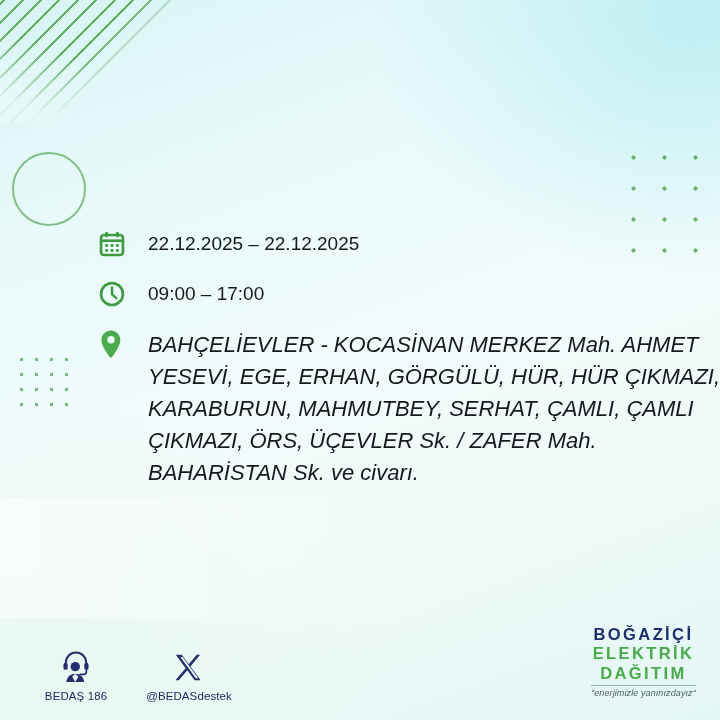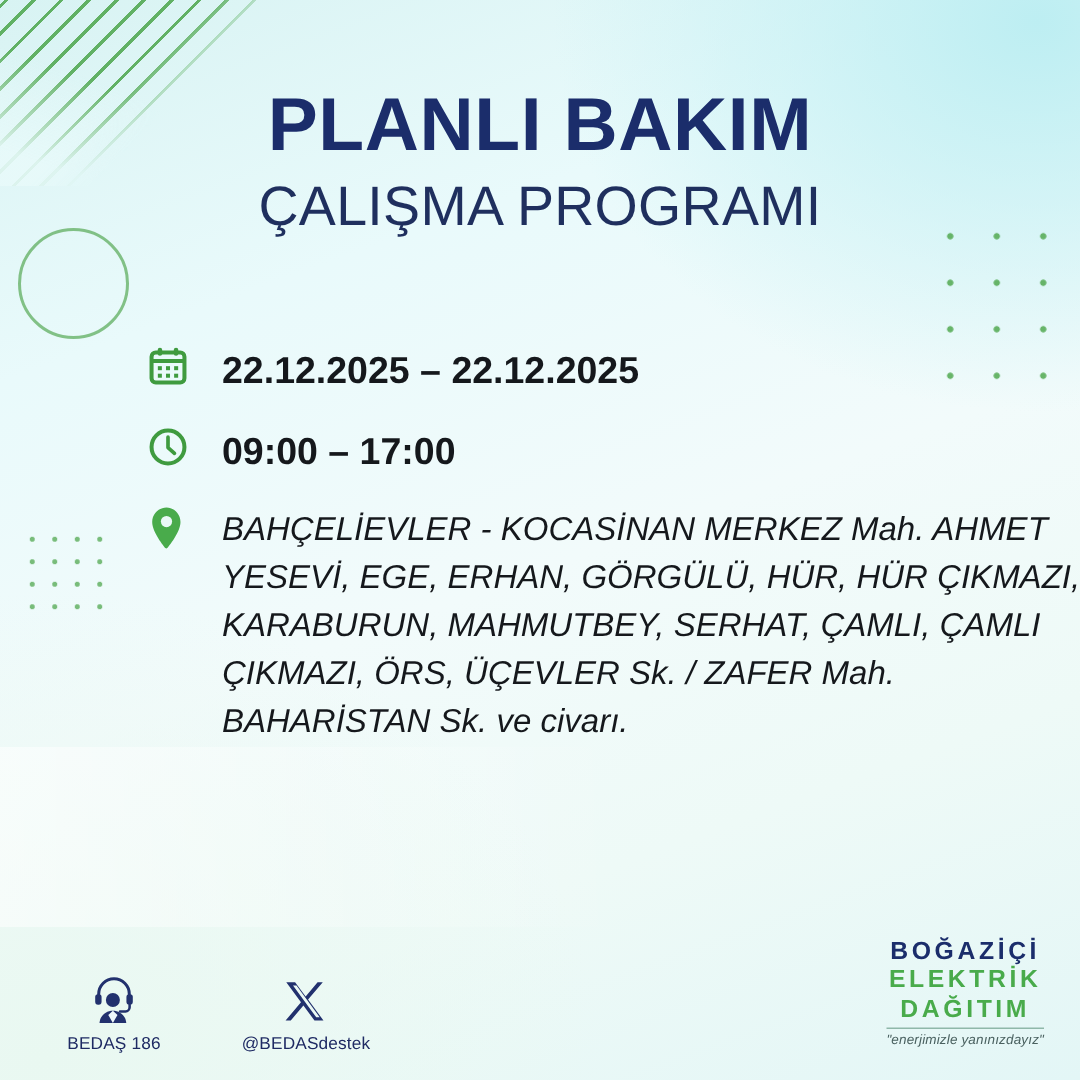--- a/index.html
+++ b/index.html
@@ -113,45 +113,45 @@
   .info-icon {
     width: 34px;
     min-width: 34px;
     height: 32px;
     display: flex;
     align-items: center;
     justify-content: flex-start;
     margin-right: 16px;
   }
   .info-text {
-    font-size: 25px;
+    font-size: 19px;
     color: #15181c;
     line-height: 1.32;
     padding-top: 3px;
-    font-weight: 700;
+    font-weight: 400;
   }
   #row-address { margin-bottom: 0; }
   #address-text {
     font-size: 22px;
     color: #15181c;
     line-height: 1.46;
     padding-top: 1px;
     max-width: 470px;
     font-style: italic;
   }
   #address-text span { display: block; white-space: nowrap; }
 
   
   #footer-contacts {
     position: absolute;
     left: 30px;
     bottom: 18px;
     display: flex;
     align-items: flex-end;
-    gap: 36px;
+    gap: 21px;
   }
   .contact {
     width: 92px;
     text-align: center;
     color: #1e2a63;
   }
   .contact .c-icon {
     height: 38px;
     display: flex;
     align-items: flex-end;
@@ -194,24 +194,20 @@
 <body>
 
 <div id="poster">
 
   <div class="deco" id="stripes-tl"></div>
   <div class="deco" id="circle-left"></div>
   <div class="deco" id="dots-right"></div>
   <div class="deco" id="dots-left"></div>
   <div class="deco" id="band-soft"></div>
 
-  <div id="header">
-    <h1 id="title-main">PLANLI BAKIM</h1>
-    <h2 id="title-sub">ÇALIŞMA PROGRAMI</h2>
-  </div>
 
   <div id="info">
 
     <div class="info-row">
       <div class="info-icon">
         <svg width="28" height="28" viewBox="0 0 24 24" fill="none">
           <rect x="2.6" y="4.3" width="18.8" height="17.1" rx="2.4" stroke="#3f9b3f" stroke-width="2.3"></rect>
           <path d="M2.6 9.2 H21.4" stroke="#3f9b3f" stroke-width="2.3"></path>
           <rect x="6.1" y="1.6" width="2.6" height="4.6" rx="1.3" fill="#3f9b3f"></rect>
           <rect x="15.3" y="1.6" width="2.6" height="4.6" rx="1.3" fill="#3f9b3f"></rect>

